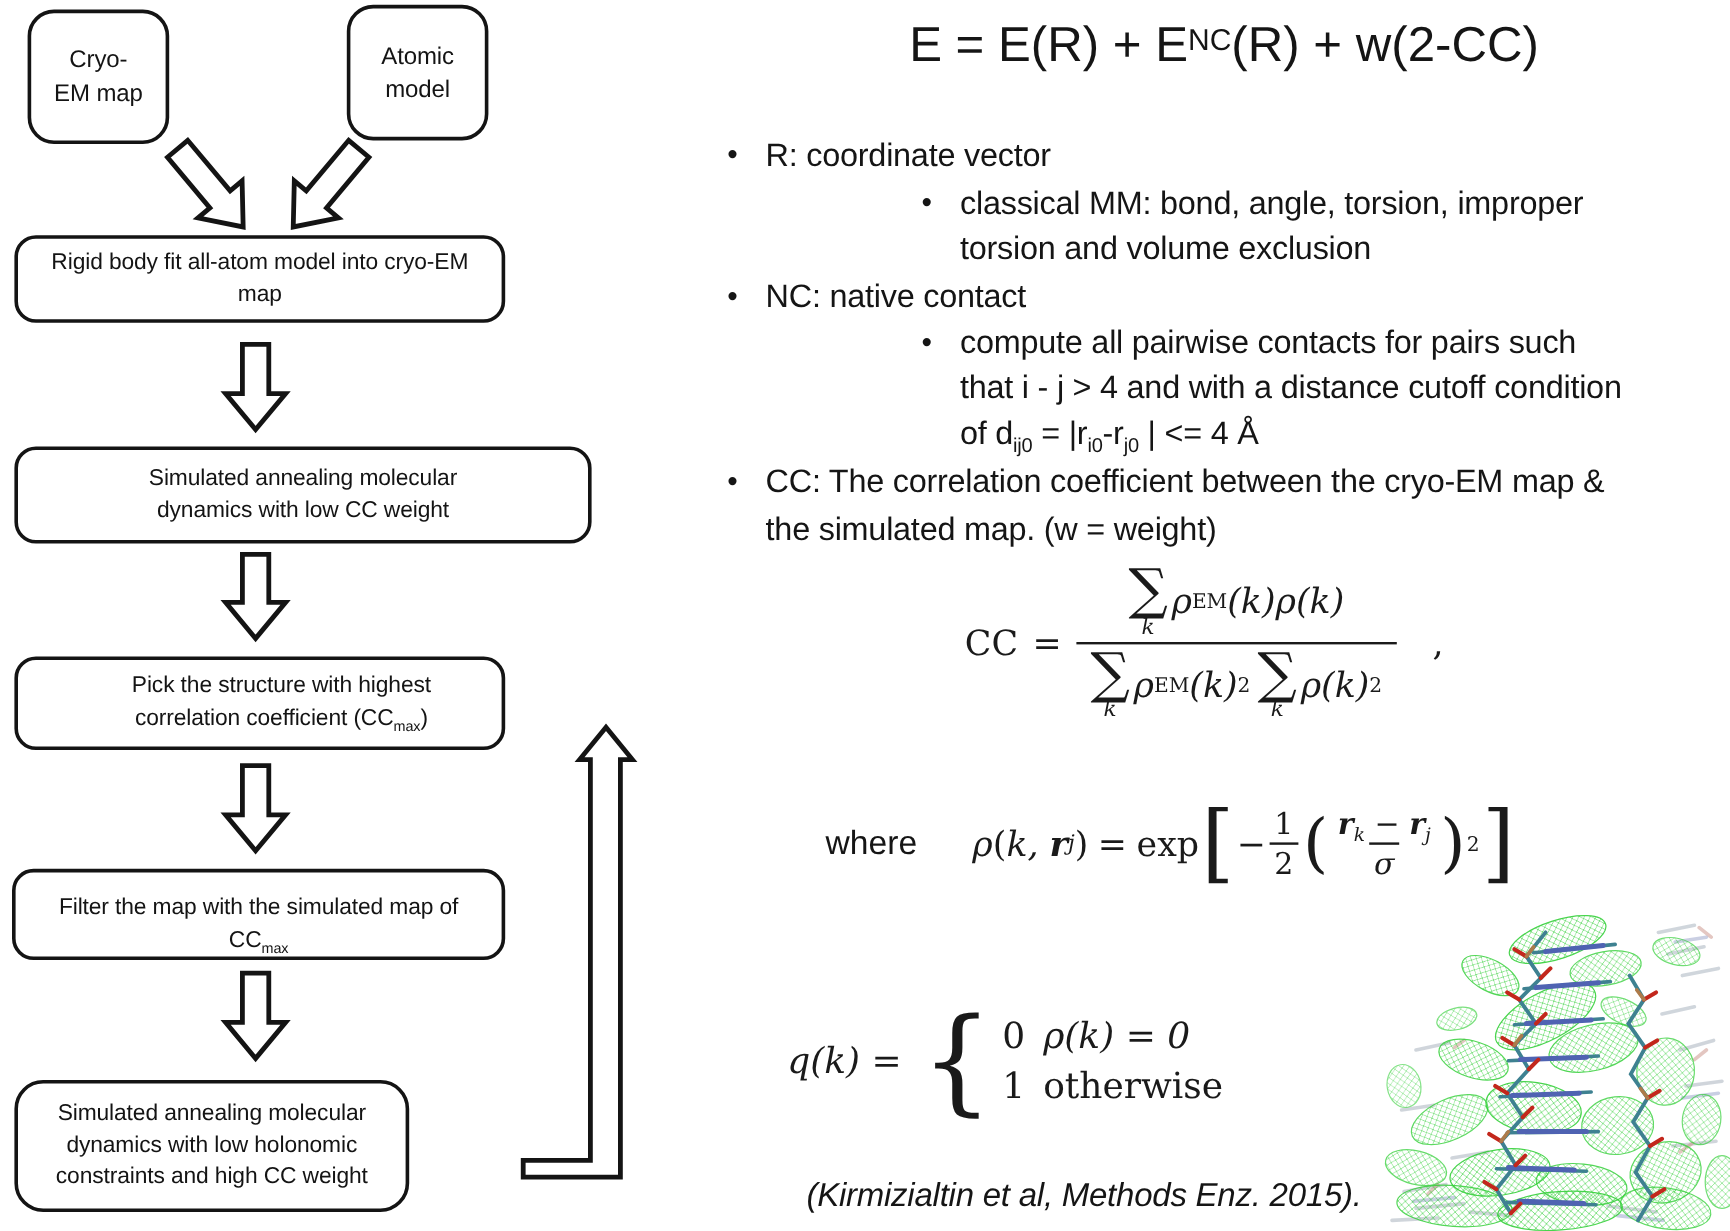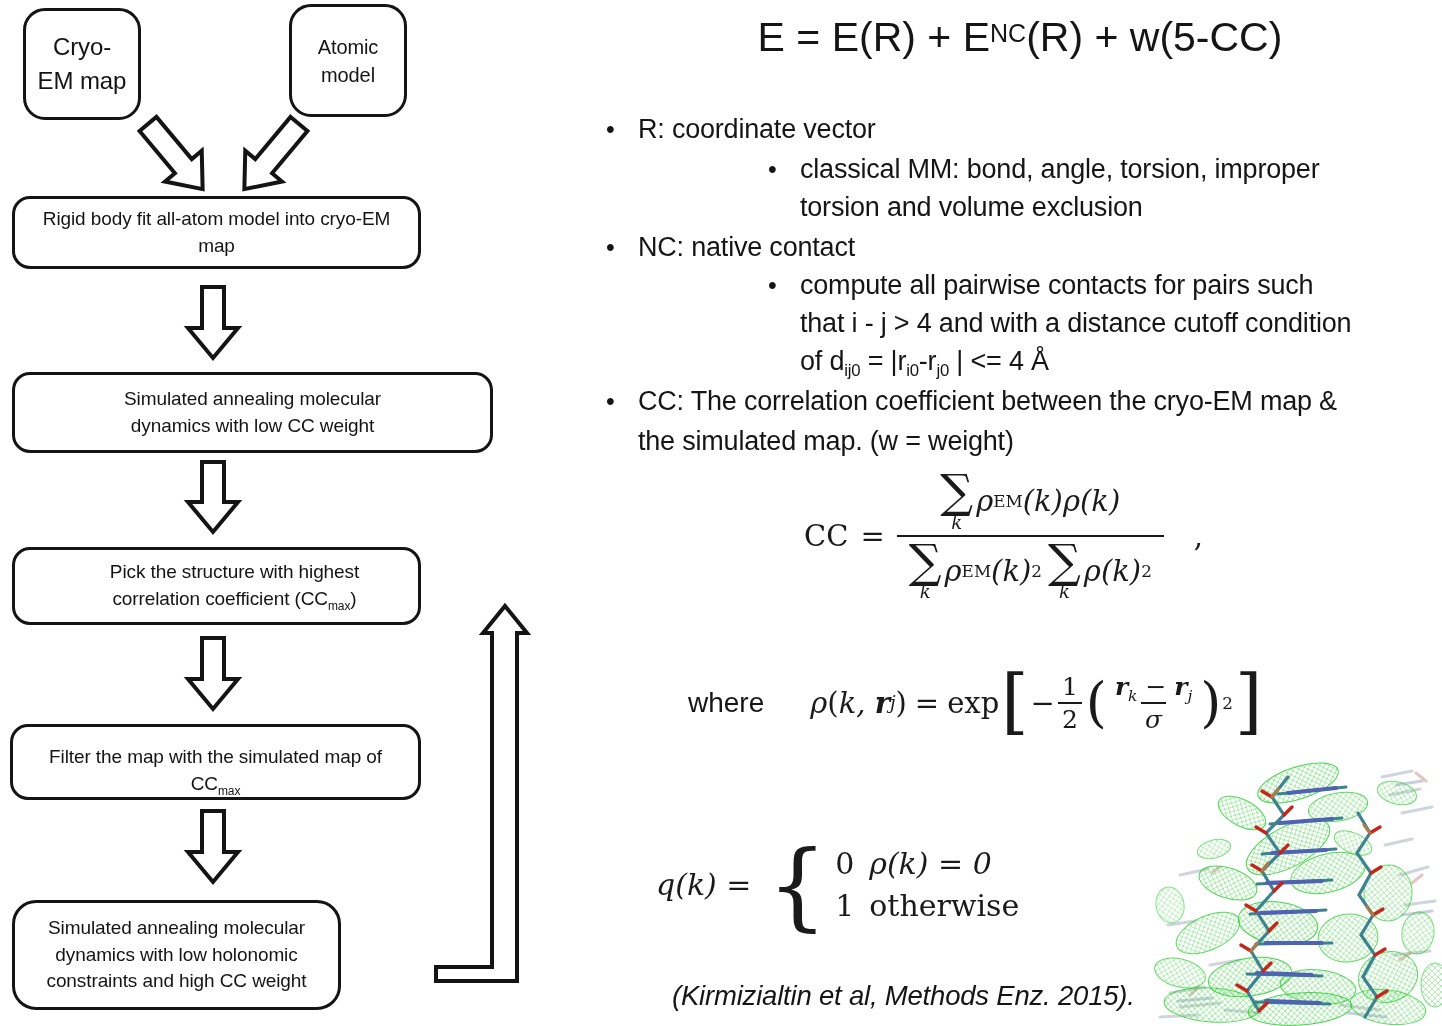--- a/index.html
+++ b/index.html
@@ -66,21 +66,21 @@
       <polygon points="-11,0 11,0 11,55 24,55 0,85 -24,55 -11,55" transform="translate(148,124) rotate(-40)"></polygon>
       <polygon points="-11,0 11,0 11,55 24,55 0,85 -24,55 -11,55" transform="translate(299,124) rotate(40)"></polygon>
       <polygon points="202,287 224,287 224,328 238,328 213,358 188,328 202,328"></polygon>
       <polygon points="202,462 224,462 224,502 238,502 213,532 188,502 202,502"></polygon>
       <polygon points="202,638 224,638 224,679 238,679 213,709 188,679 202,679"></polygon>
       <polygon points="202,811 224,811 224,852 238,852 213,882 188,852 202,852"></polygon>
       <polygon points="436,967 492,967 492,633 483,633 505,606 527,633 517,633 517,981 436,981"></polygon>
     </g>
   </svg>
 
-  <div class="fbox" style="left:23px;top:8px;width:118px;height:112px;border-radius:22px;font-size:24px;">
+  <div class="fbox" style="left:23px;top:8px;width:118px;height:112px;border-radius:22px;font-size:20px;">
     <span class="inner">
       <span class="bl">Cryo-</span>
       <span class="bl">EM map</span>
     </span>
   </div>
   <div class="fbox" style="left:289px;top:4px;width:118px;height:113px;border-radius:22px;font-size:20px;">
     <span class="inner">
       <span class="bl">Atomic</span>
       <span class="bl">model</span>
     </span>
@@ -94,21 +94,21 @@
   <div class="fbox" style="left:12px;top:547px;width:409px;height:78px;padding-left:36px;">
     <span class="inner" style="max-width:308px;"><span>Pick the structure with highest correlation coefficient (CC</span><sub>max</sub><span>)</span></span>
   </div>
   <div class="fbox" style="left:10px;top:724px;width:411px;height:76px;">
     <span class="inner" style="max-width:352px;margin-top:18px;"><span>Filter the map with the simulated map of CC</span><sub>max</sub></span>
   </div>
   <div class="fbox" style="left:12px;top:900px;width:329px;height:110px;border-radius:24px;">
     <span class="inner" style="max-width:302px;">Simulated annealing molecular dynamics with low holonomic constraints and high CC weight</span>
   </div>
 
-  <div class="title-eq"><span>E = E(R) + E</span><sup>NC</sup><span>(R) + w(5-CC)</span></div>
+  <div class="title-eq"><span>E = E(R) + E</span><sup>NC</sup><span>(R) + w(2-CC)</span></div>
 
   <span class="dot" style="left:606px;top:110px;">•</span>
   <div class="tline" style="left:638px;top:110px;text-align:right;">R: coordinate vector</div>
 
   <span class="dot" style="left:768px;top:150px;">•</span>
   <div class="tline" style="left:800px;top:150px;text-align:right;">classical MM: bond, angle, torsion, improper</div>
   <div class="tline" style="left:800px;top:188px;">torsion and volume exclusion</div>
 
   <span class="dot" style="left:606px;top:228px;">•</span>
   <div class="tline" style="left:638px;top:228px;">NC: native contact</div>

